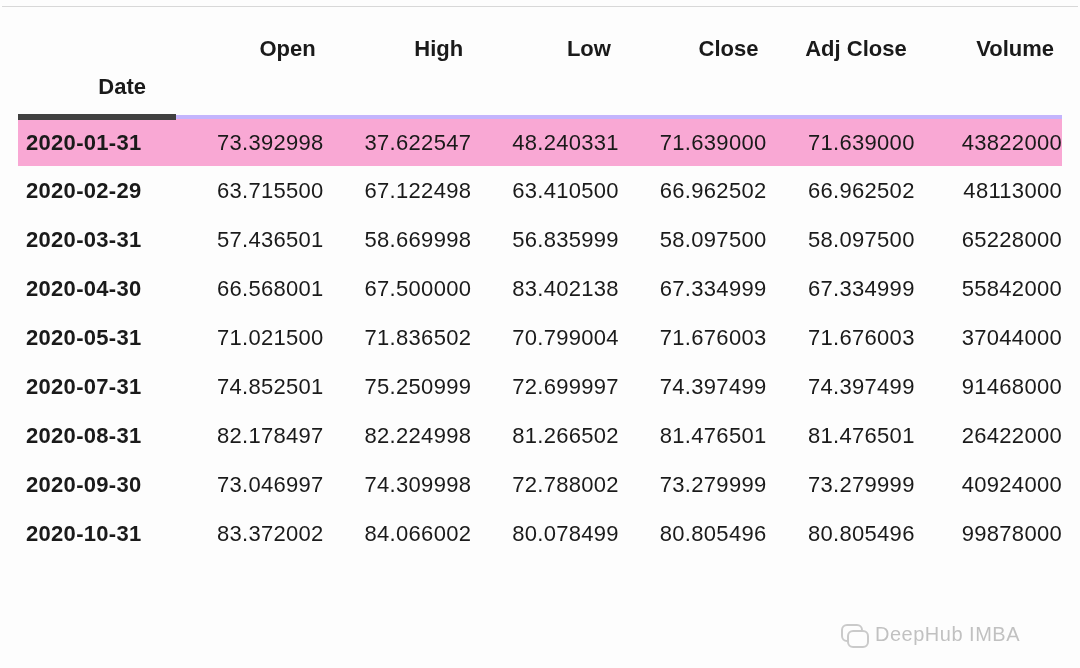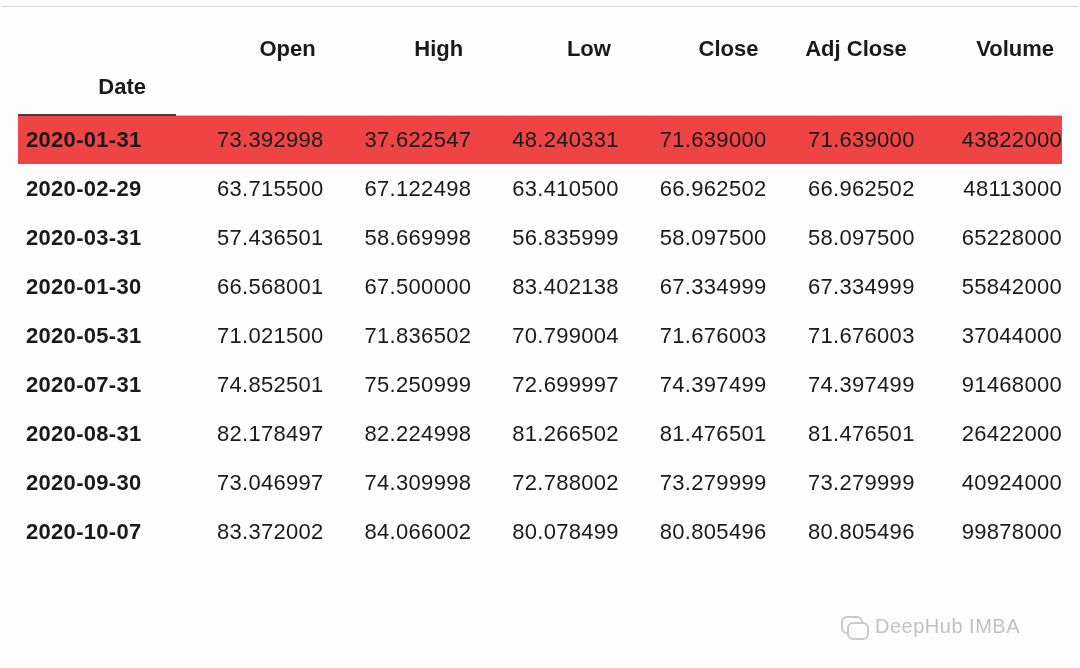--- a/index.html
+++ b/index.html
@@ -44,45 +44,45 @@
     font-weight: 700;
     text-align: right;
     padding: 22px 8px 6px 8px;
     vertical-align: top;
     border-bottom: none;
   }
   thead tr.hrow th.index-name {
     text-align: right;
     vertical-align: bottom;
     padding: 60px 30px 14px 8px;
-    border-bottom: 2px solid #404040;
+    border-bottom: 6px solid #404040;
   }
   
   thead tr.hrow th.col-head {
-    border-bottom: 1px solid #c4b5fd;
+    border-bottom: 4px solid #c4b5fd;
   }
 
   tbody td {
     height: 49px;
     vertical-align: middle;
     text-align: right;
     padding: 0 8px;
     font-variant-numeric: tabular-nums;
     letter-spacing: 0.3px;
   }
   tbody td.idx {
     font-weight: 700;
     text-align: left;
     padding-left: 8px;
   }
-  tbody tr.sel td { background: #ef4444; }
+  tbody tr.sel td { background: #f9a8d4; }
 
   .watermark {
     position: absolute;
-    right: 60px; bottom: 30px;
+    right: 60px; bottom: 22px;
     display: flex; align-items: center;
     gap: 8px;
     color: #b7b7b7;
     font-size: 20px;
     letter-spacing: 0.5px;
     pointer-events: none;
     opacity: 0.85;
   }
   .watermark .wm-icon {
     width: 26px; height: 22px;
@@ -146,21 +146,21 @@
         <tr>
           <td class="idx">2020-03-31</td>
           <td>57.436501</td>
           <td>58.669998</td>
           <td>56.835999</td>
           <td>58.097500</td>
           <td>58.097500</td>
           <td>65228000</td>
         </tr>
         <tr>
-          <td class="idx">2020-01-30</td>
+          <td class="idx">2020-04-30</td>
           <td>66.568001</td>
           <td>67.500000</td>
           <td>83.402138</td>
           <td>67.334999</td>
           <td>67.334999</td>
           <td>55842000</td>
         </tr>
         <tr>
           <td class="idx">2020-05-31</td>
           <td>71.021500</td>
@@ -191,21 +191,21 @@
         <tr>
           <td class="idx">2020-09-30</td>
           <td>73.046997</td>
           <td>74.309998</td>
           <td>72.788002</td>
           <td>73.279999</td>
           <td>73.279999</td>
           <td>40924000</td>
         </tr>
         <tr>
-          <td class="idx">2020-10-07</td>
+          <td class="idx">2020-10-31</td>
           <td>83.372002</td>
           <td>84.066002</td>
           <td>80.078499</td>
           <td>80.805496</td>
           <td>80.805496</td>
           <td>99878000</td>
         </tr>
       </tbody>
   </table>
 

